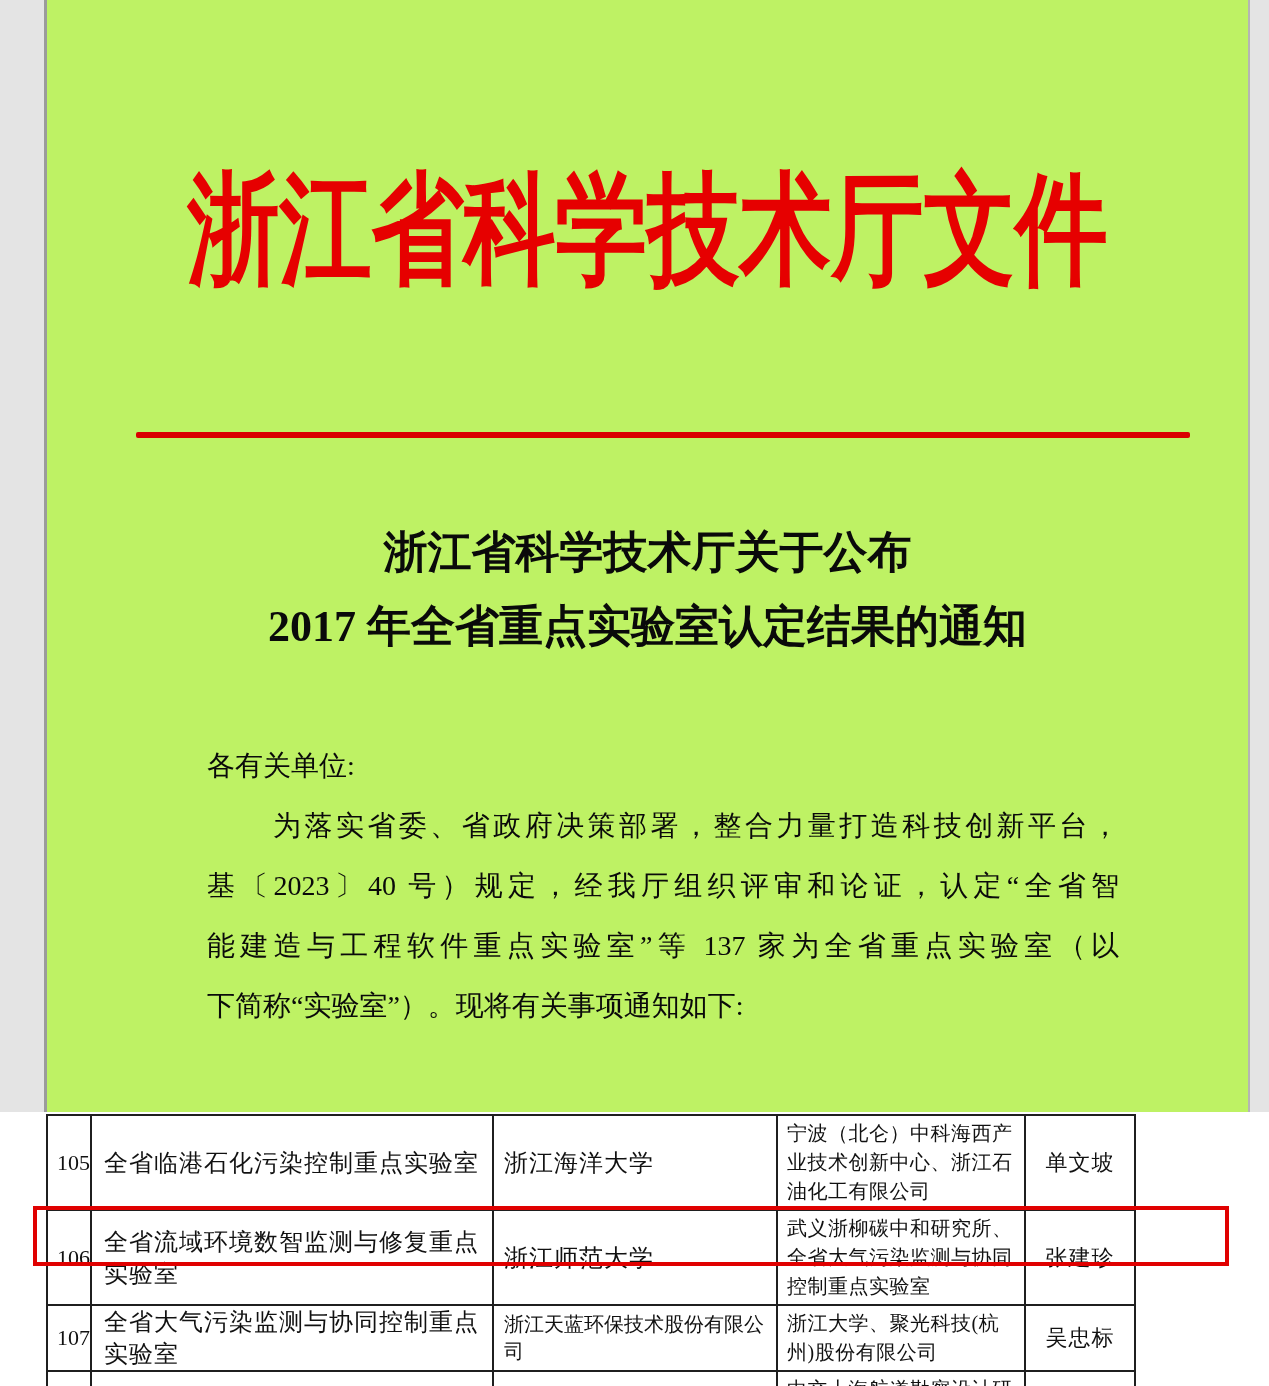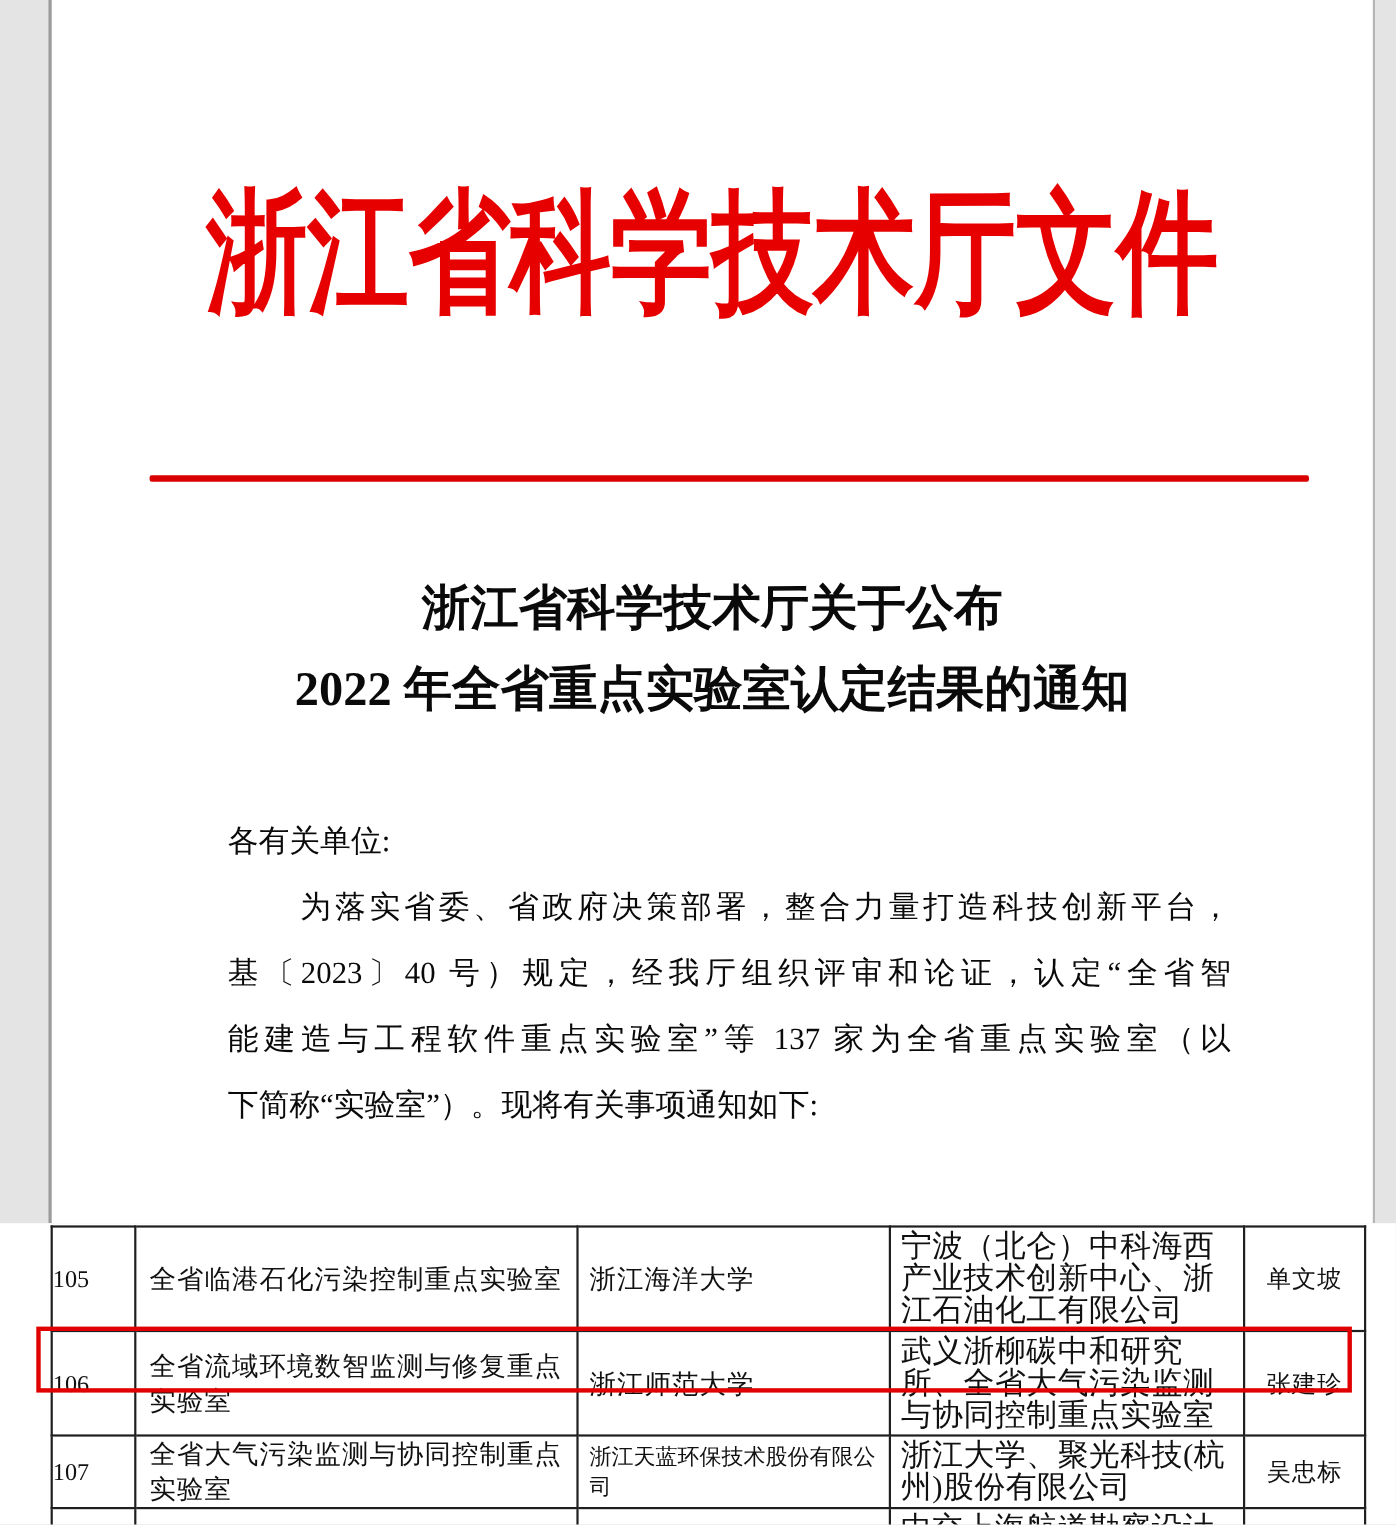--- a/index.html
+++ b/index.html
@@ -12,21 +12,21 @@
   .stage {
     position:relative;
     width:1269px; height:1386px;
     background:#e4e4e4;
     overflow:hidden;
   }
   
   .paper {
     position:absolute; left:44px; top:0;
     width:1206px; height:1112px;
-    background:#ffffff;
+    background:#bef264;
     border-left:3px solid #9b9b9b;
     border-right:2px solid #b5b5b5;
   }
   .letterhead {
     position:absolute; top:148px; left:0; width:100%;
     text-align:center;
     color:#e60000;
     font-weight:bold;
     font-size:92px;
     letter-spacing:0px;
@@ -81,25 +81,25 @@
     border-collapse:collapse;
     table-layout:fixed;
     font-size:22px;
     color:#111;
   }
   table.results td {
     border:2px solid #1f1f1f;
     vertical-align:middle;
     overflow:hidden;
   }
-  td.c-num   { width:76px;  text-align:left; font-size:22px; }
+  td.c-num   { width:44px;  text-align:right; font-size:22px; }
   td.c-lab   { width:402px; padding-left:12px; font-size:24px; letter-spacing:1px; }
   td.c-inst  { width:284px; padding-left:10px; font-size:24px; letter-spacing:1px; }
   td.c-inst.long { font-size:20px; letter-spacing:0;margin-top:22px; }
-  td.c-part  { width:322px; padding:3px 6px 3px 9px; font-size:28px; line-height:29px; letter-spacing:0.5px; }
+  td.c-part  { width:248px; padding:3px 6px 3px 9px; font-size:20px; line-height:29px; letter-spacing:0.5px; }
   td.c-person{ width:110px; text-align:center; font-size:22px; letter-spacing:1px; }
   tr.r0 { height:52px; }
   tr.r1 { height:46px; }
   tr.r2 { height:53px; }
   tr.r3 { height:50px; }
   .highlight-box {
     position:absolute; left:33px; top:94px;
     width:1196px; height:60px;
     border:4px solid #e00000;
     pointer-events:none;
@@ -112,21 +112,21 @@
 
   <div class="paper">
 
     <div class="letterhead">浙江省科学技术厅文件</div>
 
 
     <div class="red-rule"></div>
 
     <div class="notice-title">
       <div>浙江省科学技术厅关于公布</div>
-      <div>2022 年全省重点实验室认定结果的通知</div>
+      <div>2017 年全省重点实验室认定结果的通知</div>
     </div>
 
     <div class="body-block">
       <div>各有关单位:</div>
       <div class="jline indent">为落实省委、省政府决策部署，整合力量打造科技创新平台，</div>
       <div class="jline">基〔2023〕40 号）规定，经我厅组织评审和论证，认定“全省智</div>
       <div class="jline">能建造与工程软件重点实验室”等 137 家为全省重点实验室（以</div>
       <div class="jline last">下简称“实验室”）。现将有关事项通知如下:</div>
     </div>
 

